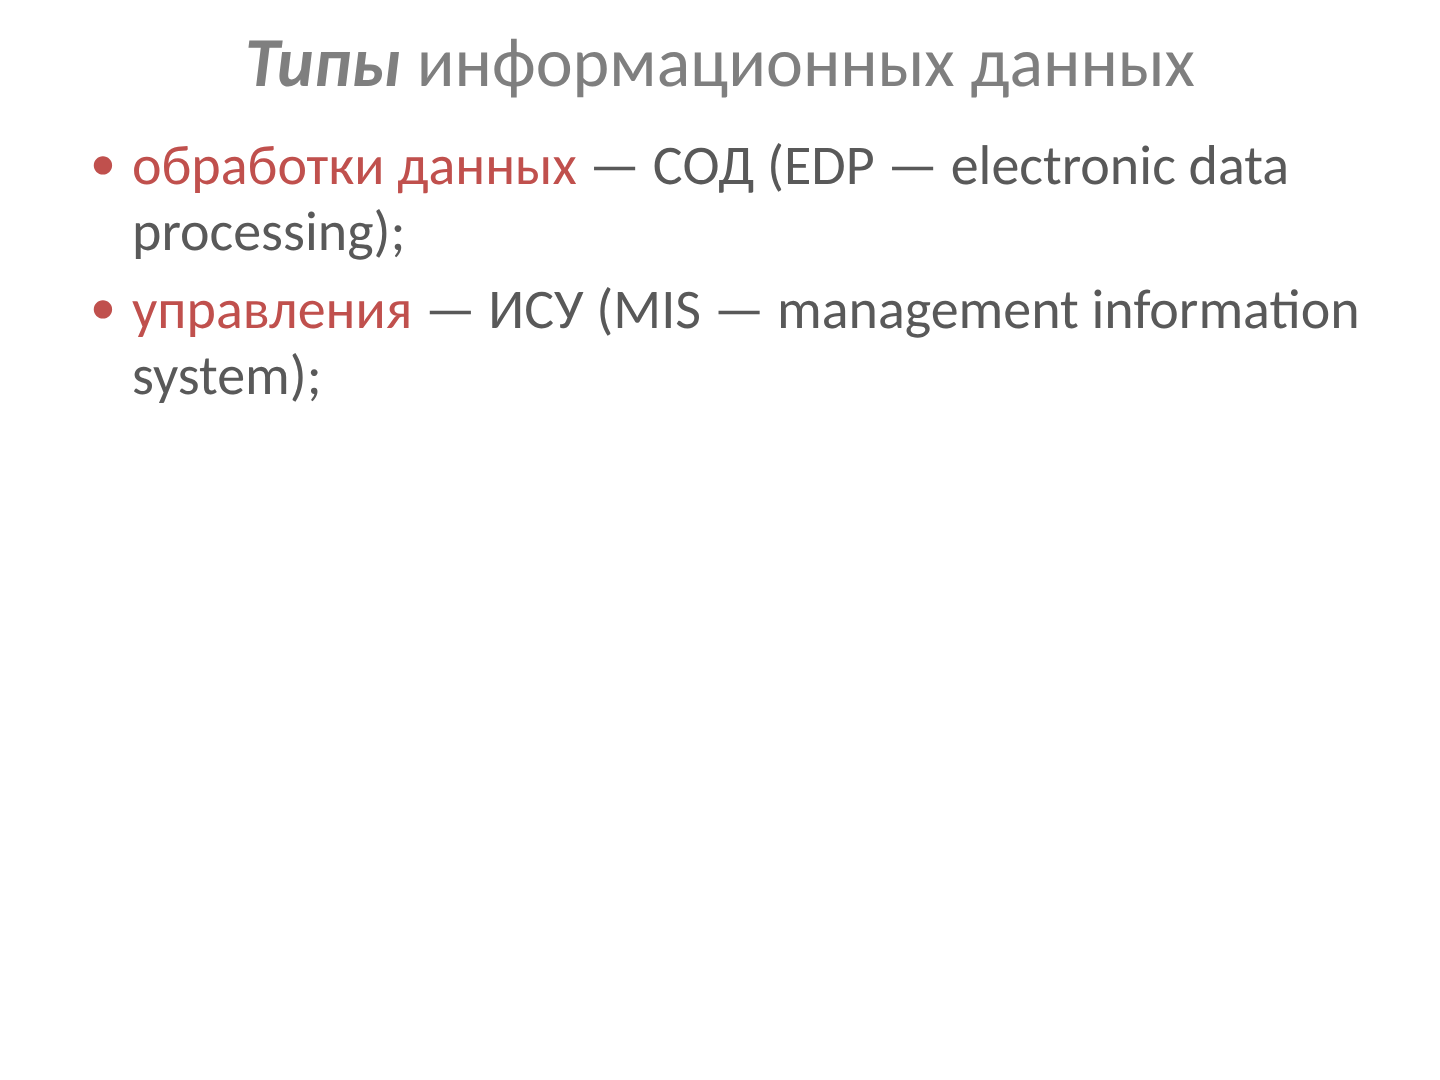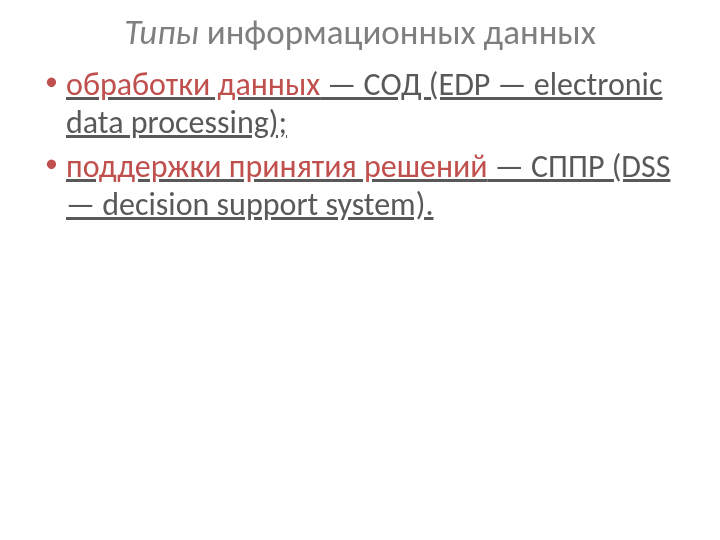--- a/index.html
+++ b/index.html
@@ -22,34 +22,33 @@
     .title {
       text-align: center;
       font-size: 35px;
       color: #7f7f7f;
       line-height: 1.15;
       margin-bottom: 14px;
       font-weight: normal;
     }
     .title-emphasis {
       font-style: italic;
-      font-weight: normal;
+      font-weight: bold;
     }
     .bullet-list {
       list-style: none;
       padding-left: 12px;
     }
     .bullet-item {
       position: relative;
       padding-left: 24px;
-      font-size: 32px;
+      font-size: 28px;
       line-height: 1.18;
       color: #595959;
       margin-bottom: 6px;
-      text-decoration: underline;
     }
     .bullet-item::before {
       content: "•";
       position: absolute;
       left: 3px;
       top: 0;
       color: #c0504d;
       font-size: 26px;
     }
     .item-emphasis {
@@ -61,16 +60,16 @@
 
 <div class="slide">
   <h1 class="title">
     <span class="title-emphasis">Типы</span><span> информационных данных</span>
   </h1>
   <ul class="bullet-list">
     <li class="bullet-item">
       <span class="item-emphasis">обработки данных</span><span> — СОД (EDP — electronic data processing);</span>
     </li>
     <li class="bullet-item">
-      <span class="item-emphasis">поддержки принятия решений</span><span> — СППР (DSS — decision support system).</span>
+      <span class="item-emphasis">управления</span><span> — ИСУ (MIS — management information system);</span>
     </li>
   </ul>
 </div>
 
 </body></html>

